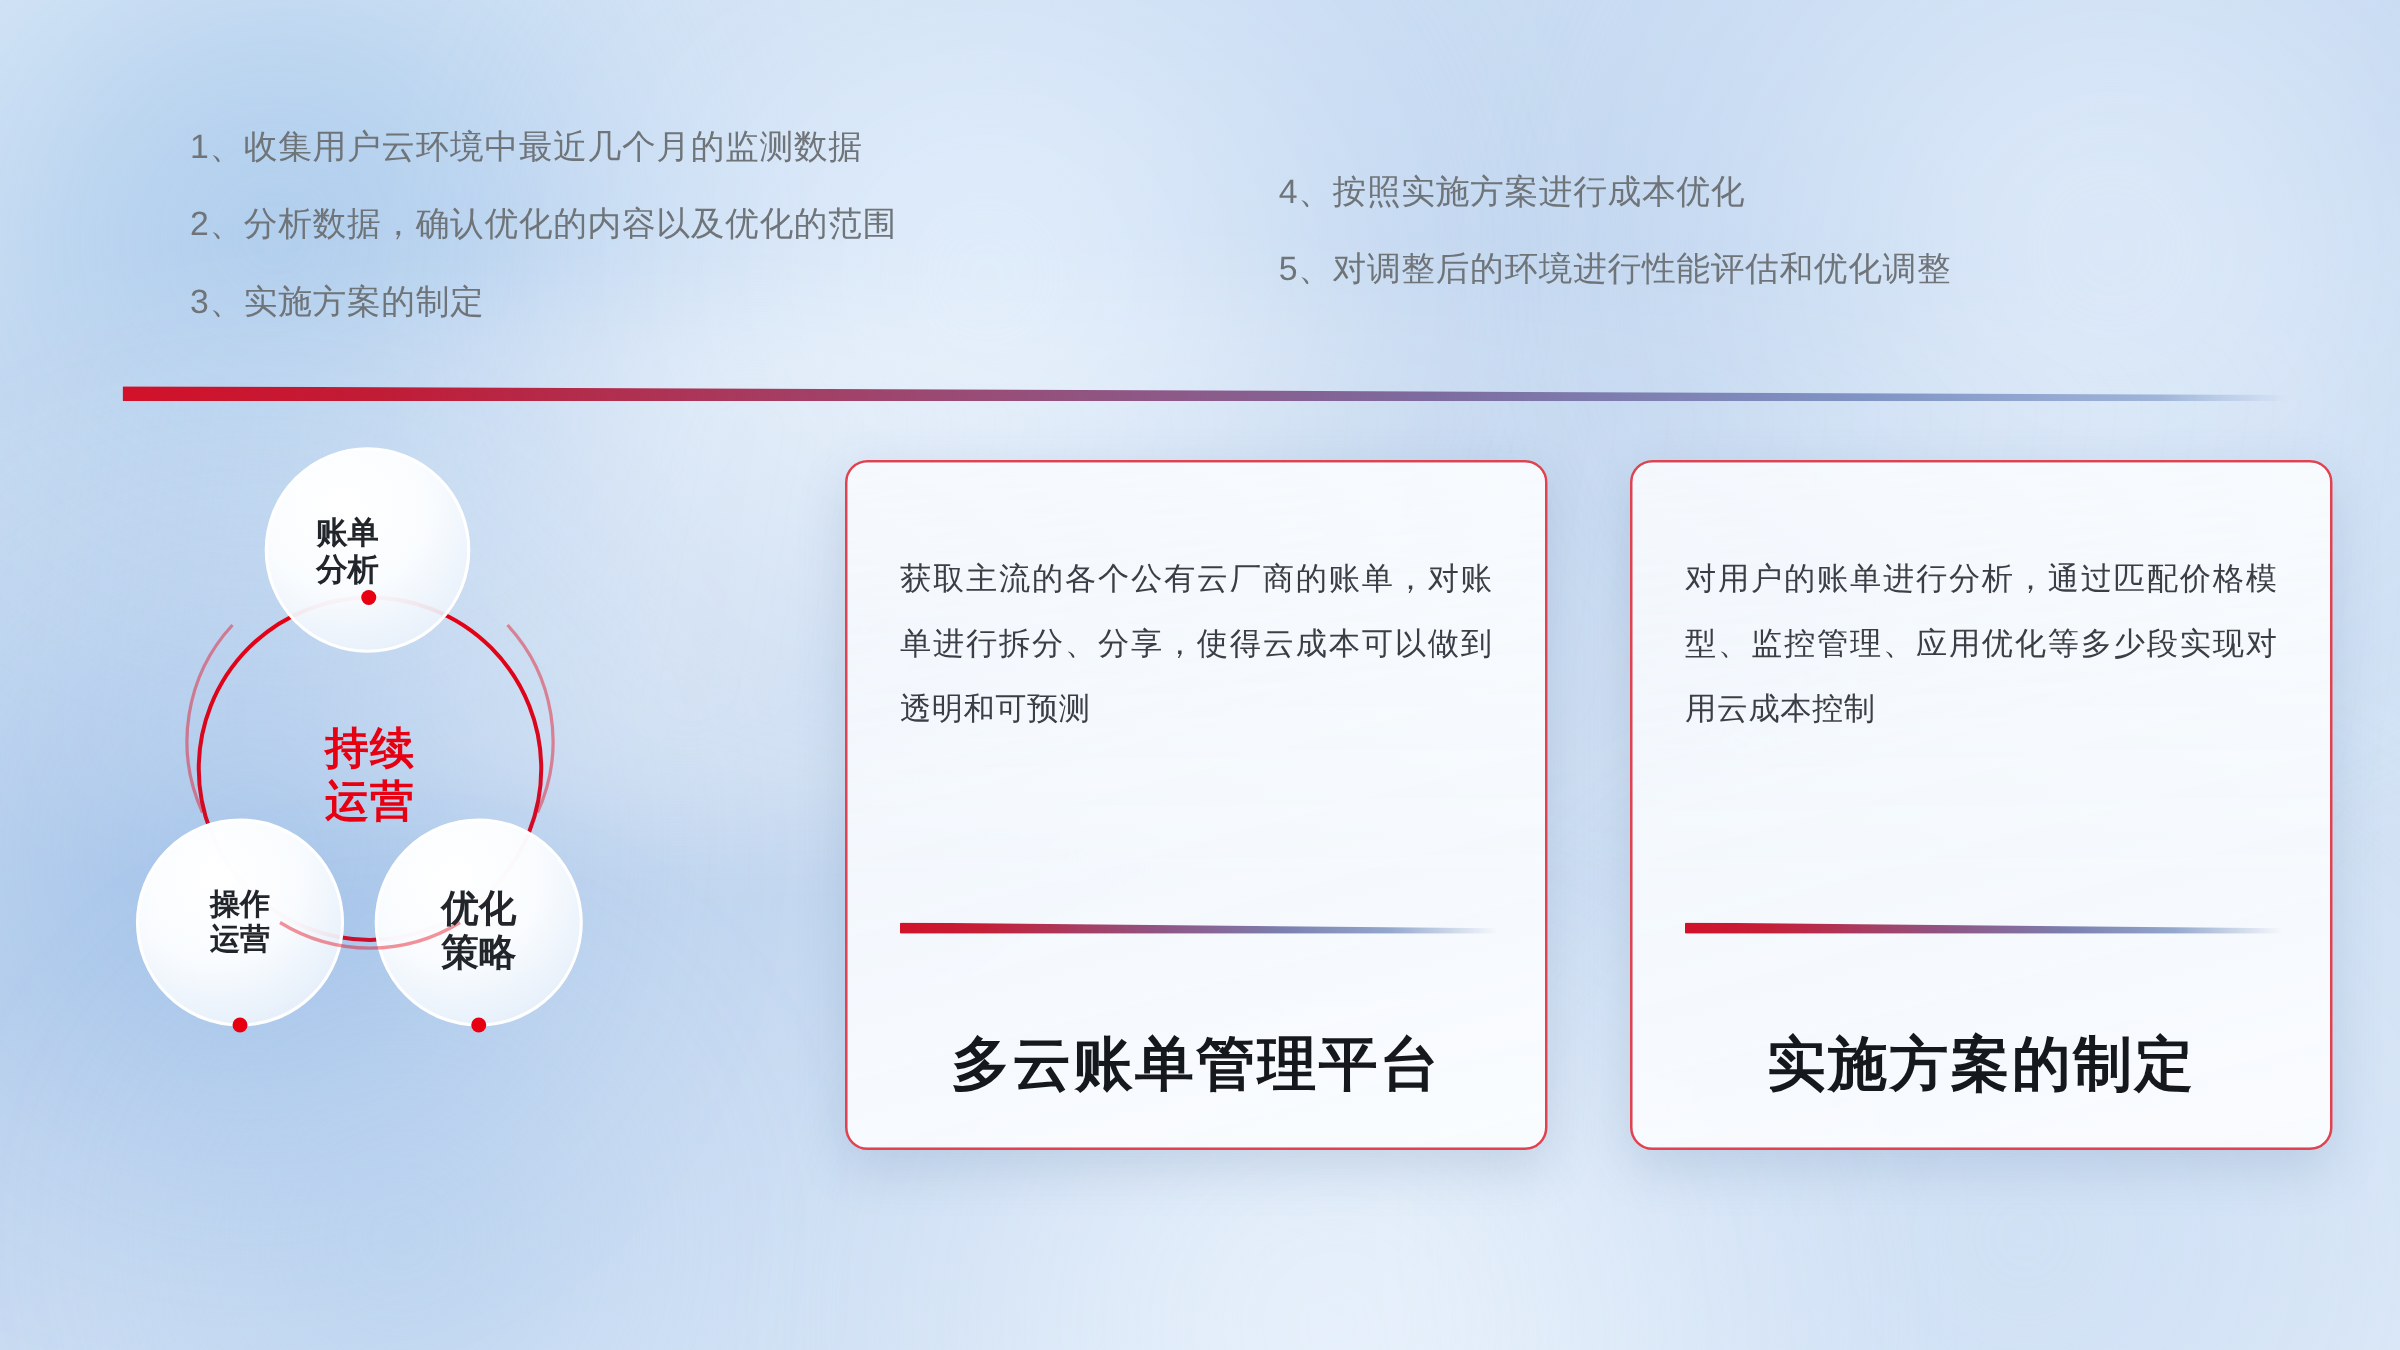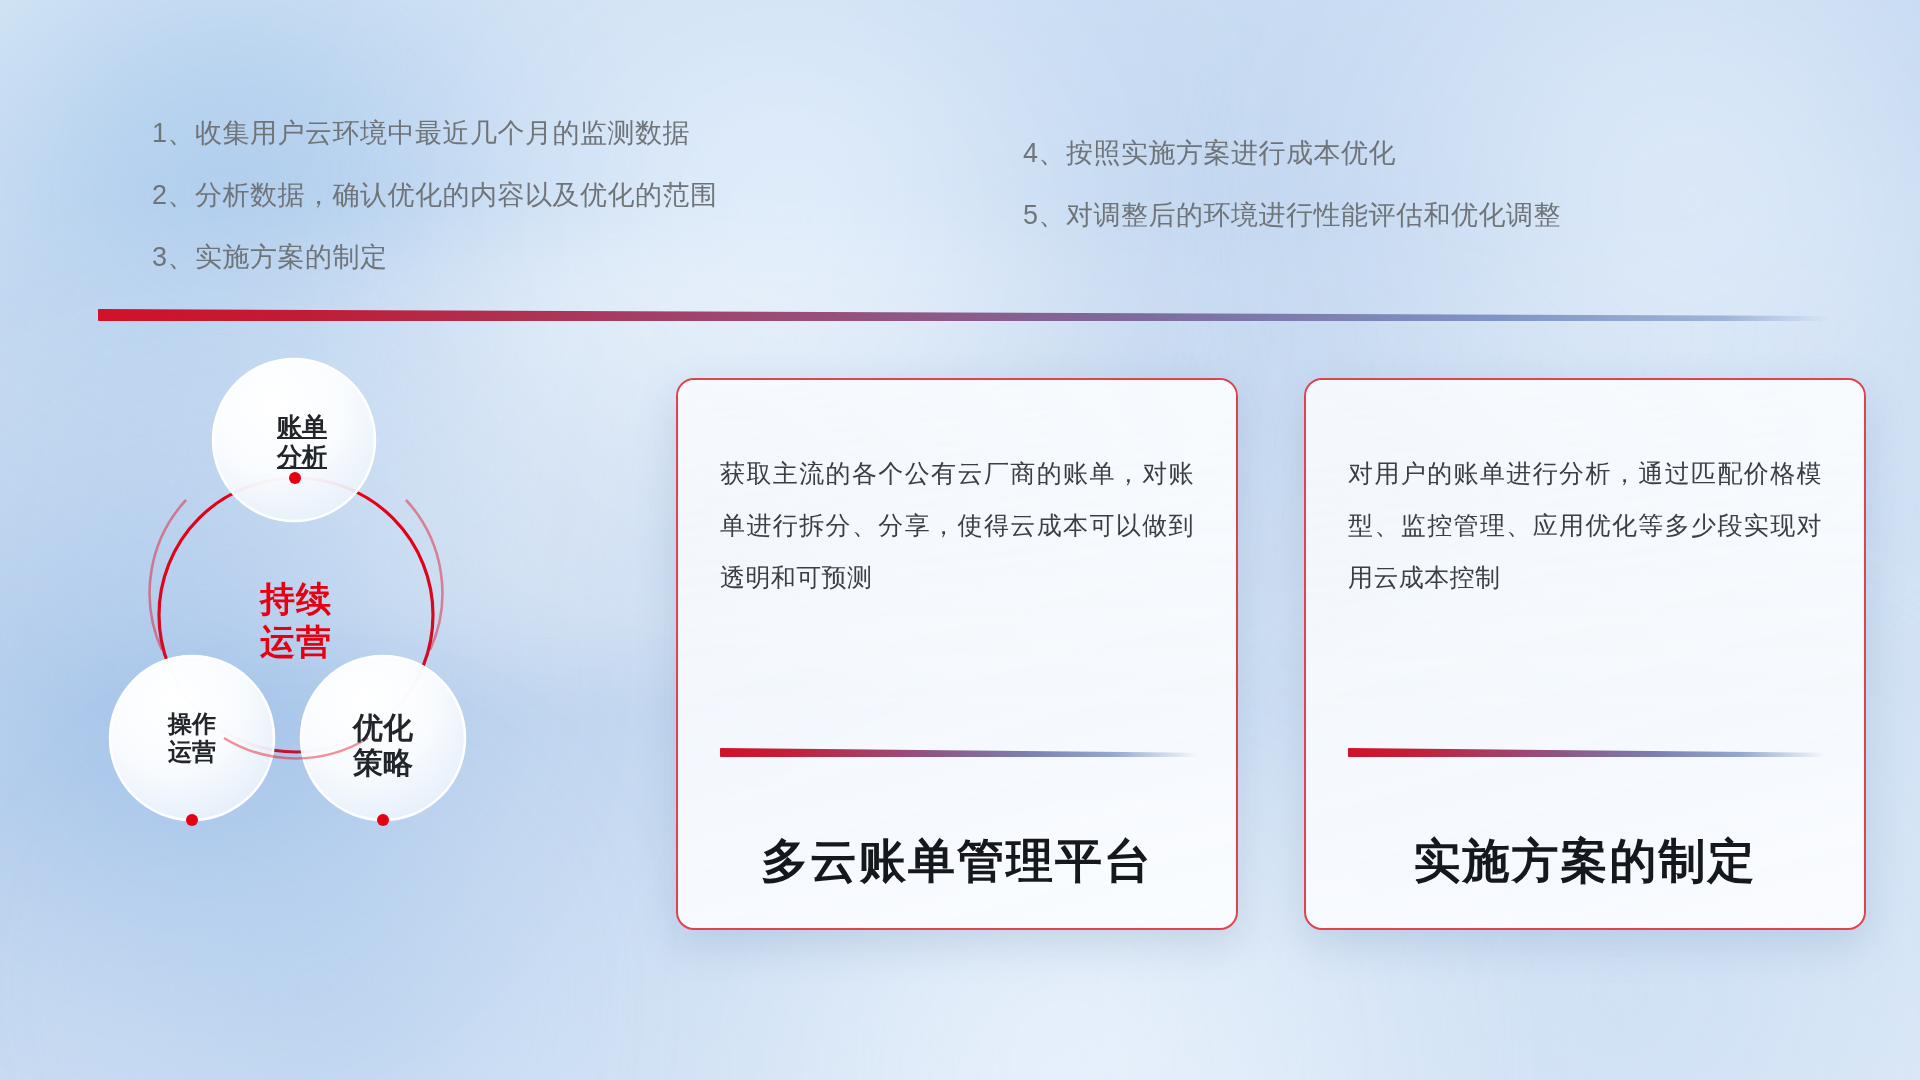--- a/index.html
+++ b/index.html
@@ -38,21 +38,21 @@
     background:linear-gradient(100deg,rgba(255,255,255,0) 0%,rgba(255,255,255,.35) 30%,rgba(255,255,255,.15) 60%,rgba(255,255,255,0) 100%);
     filter:blur(40px);
   }
 
   
   #page { position:absolute; inset:0; z-index:2; }
 
   
   .steps { position:absolute; top:104px; left:0; width:1920px; }
   .step-col { position:absolute; }
-  .step-col.left  { left:152px; top:0;margin-top:16px; }
+  .step-col.left  { left:152px; top:0; }
   .step-col.right { left:1000px; top:36px;margin-left:23px; }
   .step {
     font-size:27px;
     line-height:1.0;
     color:#6f7479;
     letter-spacing:.5px;
     white-space:nowrap;
     margin-bottom:35px;
     font-weight:400;
   }
@@ -67,21 +67,21 @@
     clip-path:polygon(0 0, 100% 58%, 100% 100%, 0 100%);
     border-radius:1px;
   }
 
   
   .venn { position:absolute; left:96px; top:350px; width:560px; height:580px; }
   .venn svg { display:block; }
   .lbl-abs { position:absolute; text-align:center; font-weight:700; color:#22262b; line-height:1.18; }
 
   
-  .cards { position:absolute; left:676px; top:378px; display:flex; gap:66px; }
+  .cards { position:absolute; left:676px; top:368px; display:flex; gap:66px; }
   .card {
     position:relative;
     width:562px; height:552px;
     border-radius:18px;
     border:2px solid #e0434f;
     background:linear-gradient(165deg,rgba(236,243,251,.86) 0%,rgba(245,249,253,.94) 42%,rgba(250,252,255,.97) 100%);
     box-shadow:0 14px 40px rgba(74,106,150,.18), inset 0 1px 0 rgba(255,255,255,.9);
     overflow:hidden;
     backdrop-filter:blur(2px);
   }
@@ -179,21 +179,21 @@
         <path d="M 90 150 A 137 137 0 0 0 66 300" fill="none" stroke="#e60012" stroke-width="2.6"></path>
         <path d="M 310 150 A 137 137 0 0 1 334 300" fill="none" stroke="#e60012" stroke-width="2.6"></path>
         <path d="M 128 388 A 137 137 0 0 0 272 388" fill="none" stroke="#e60012" stroke-width="2.6"></path>
       </g>
 
       <circle cx="199" cy="128" r="6" fill="#e60012"></circle>
       <circle cx="96" cy="470" r="6" fill="#e60012"></circle>
       <circle cx="287" cy="470" r="6" fill="#e60012"></circle>
     </svg>
 
-    <div class="lbl-abs" style="left:156px; top:62px; width:100px; font-size:25px;text-decoration:underline;">
+    <div class="lbl-abs" style="left:132px; top:62px; width:100px; font-size:25px;">
       <div>账单</div>
       <div>分析</div>
     </div>
 
     <div class="lbl-abs" style="left:46px; top:360px; width:100px; font-size:24px;">
       <div>操作</div>
       <div>运营</div>
     </div>
 
     <div class="lbl-abs" style="left:237px; top:360px; width:100px; font-size:30px;">

